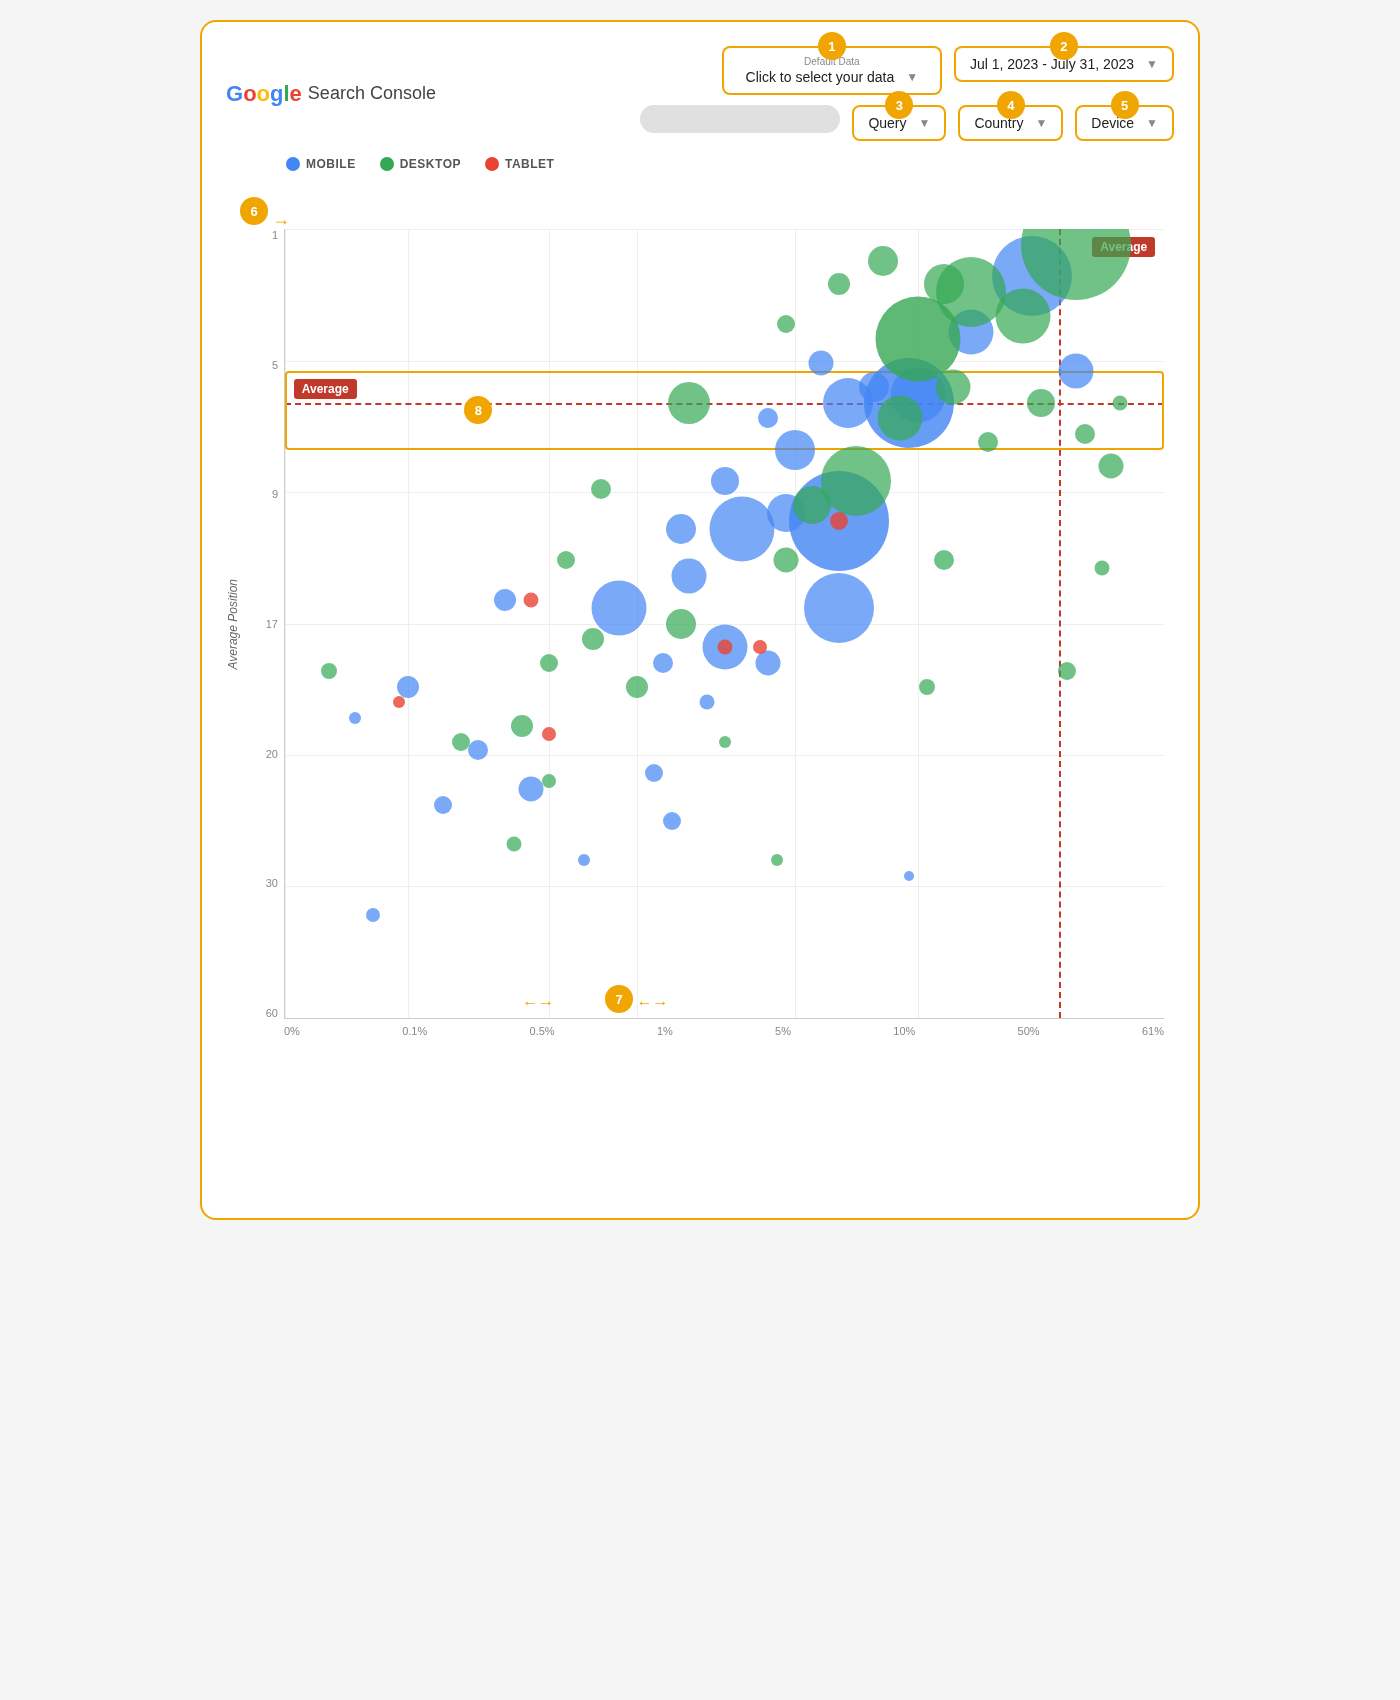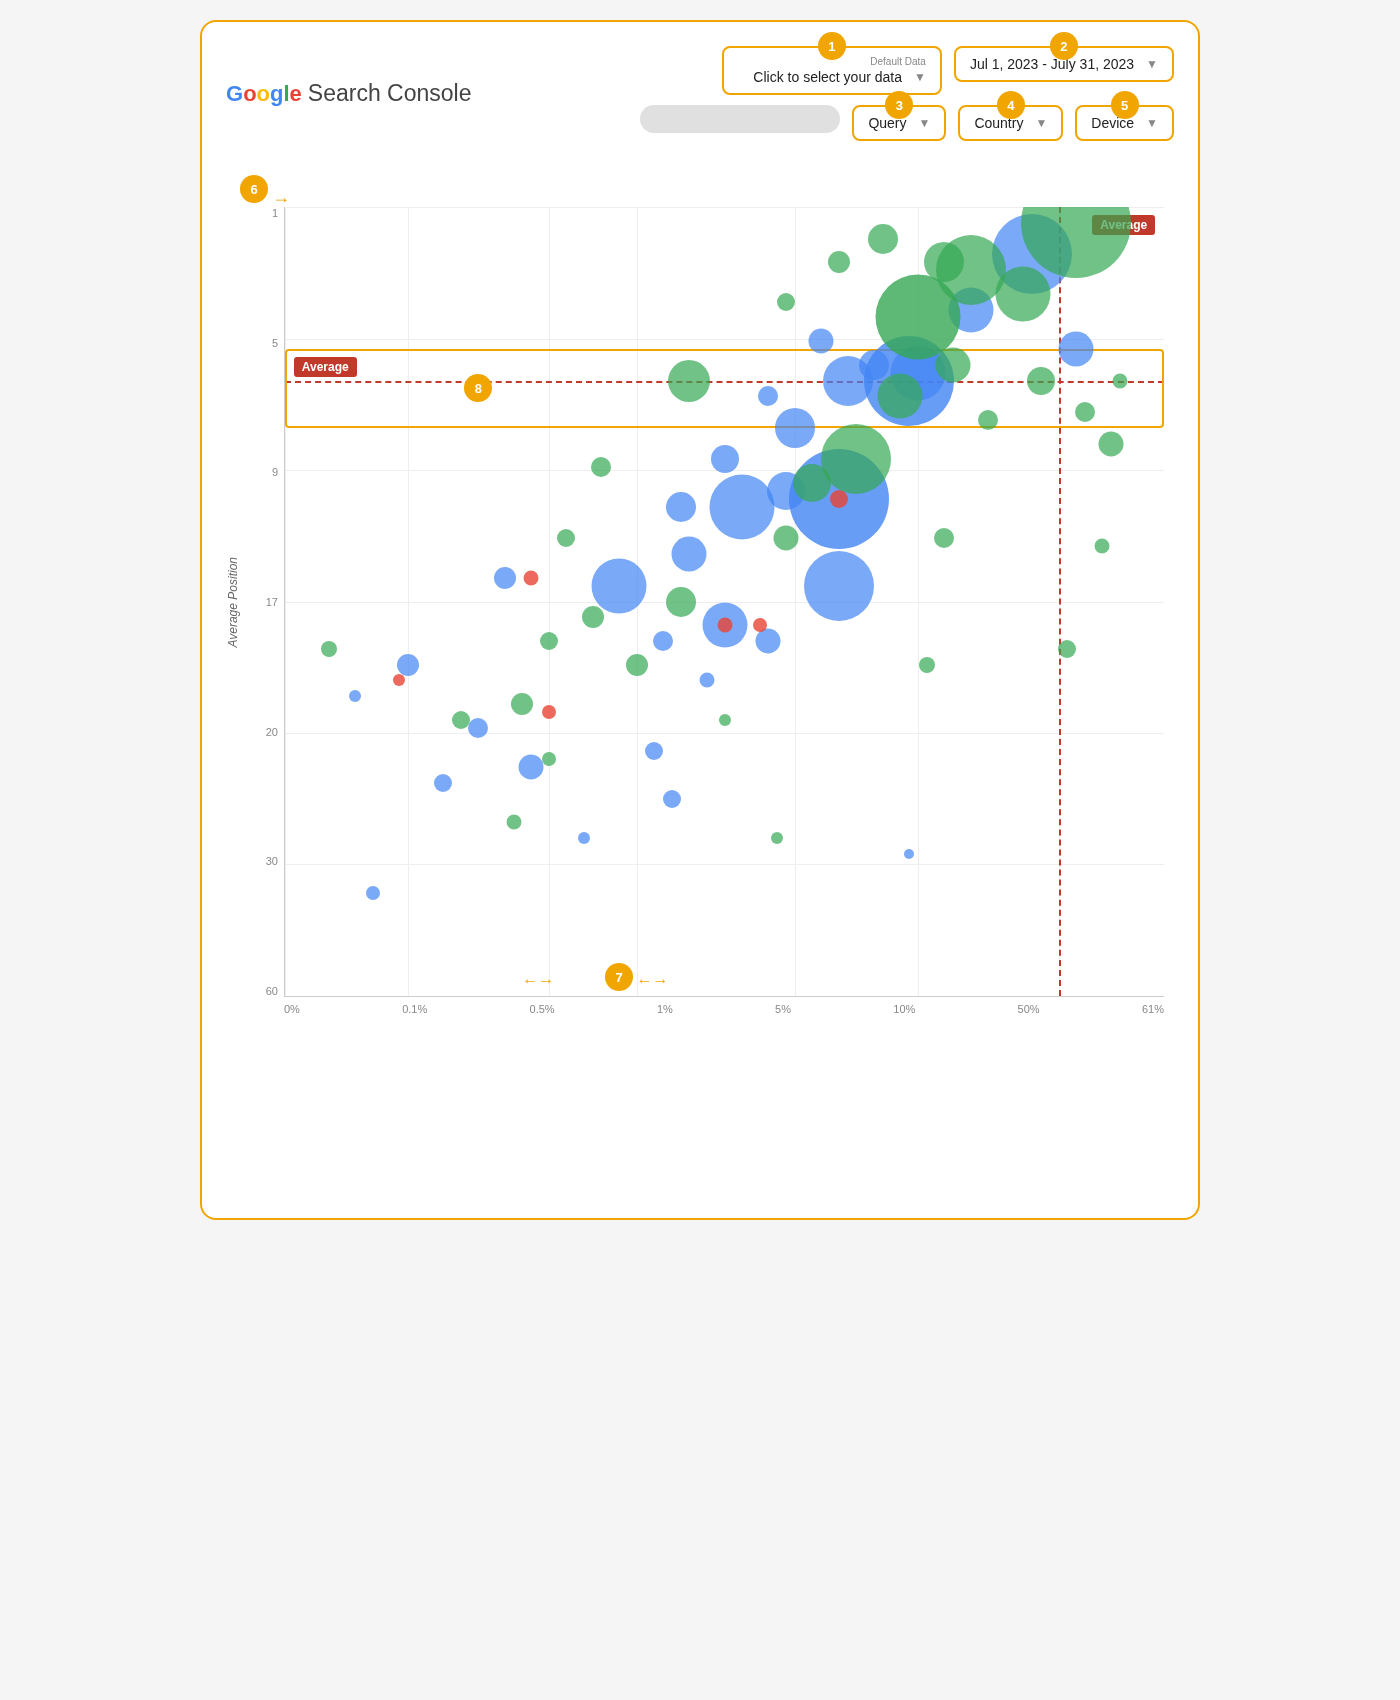--- a/index.html
+++ b/index.html
@@ -36,21 +36,21 @@
       font-weight: bold;
       white-space: nowrap;
     }
     .google-g { color: #4285F4; }
     .google-o1 { color: #EA4335; }
     .google-o2 { color: #FBBC05; }
     .google-g2 { color: #4285F4; }
     .google-l { color: #34A853; }
     .google-e { color: #EA4335; }
     .search-console-text {
-      font-size: 23px;
+      font-size: 18px;
       color: #444;
       font-weight: 400;
     }
     .header-controls {
       display: flex;
       flex-direction: column;
       gap: 10px;
       margin-left: auto;
       position: relative;
     }
@@ -65,21 +65,21 @@
       justify-content: flex-end;
     }
     .dropdown-btn {
       border: 2px solid #f0a500;
       border-radius: 8px;
       background: #fff;
       padding: 8px 14px;
       cursor: pointer;
       display: flex;
       flex-direction: column;
-      align-items: flex-end;
+      align-items: center;
       position: relative;
     }
     .dropdown-btn .label-small {
       font-size: 10px;
       color: #888;
       margin-bottom: 2px;
     }
     .dropdown-btn .label-main {
       font-size: 14px;
       color: #222;
@@ -287,20 +287,34 @@
             <span class="label-main">
               <span>Device</span>
               <span class="chevron">▼</span>
             </span>
           </button>
         </div>
       </div>
     </div>
   </div>
 
+  <div class="legend-row">
+    <div class="legend-item">
+      <div class="legend-dot" style="background:#4285F4;"></div>
+      <span>MOBILE</span>
+    </div>
+    <div class="legend-item">
+      <div class="legend-dot" style="background:#34A853;"></div>
+      <span>DESKTOP</span>
+    </div>
+    <div class="legend-item">
+      <div class="legend-dot" style="background:#EA4335;"></div>
+      <span>TABLET</span>
+    </div>
+  </div>
 
   <div class="chart-wrapper">
 
     <div class="annotation-badge" style="left:14px; top:18px;">6</div>
     <div style="position:absolute; left:46px; top:30px; color:#f0a500; font-size:18px; font-weight:bold;">→</div>
 
     <div style="position:absolute; left:0; top:50px; bottom:60px; width:18px; display:flex; align-items:center; justify-content:center;">
       <div class="y-axis-label">Average Position</div>
     </div>
 

